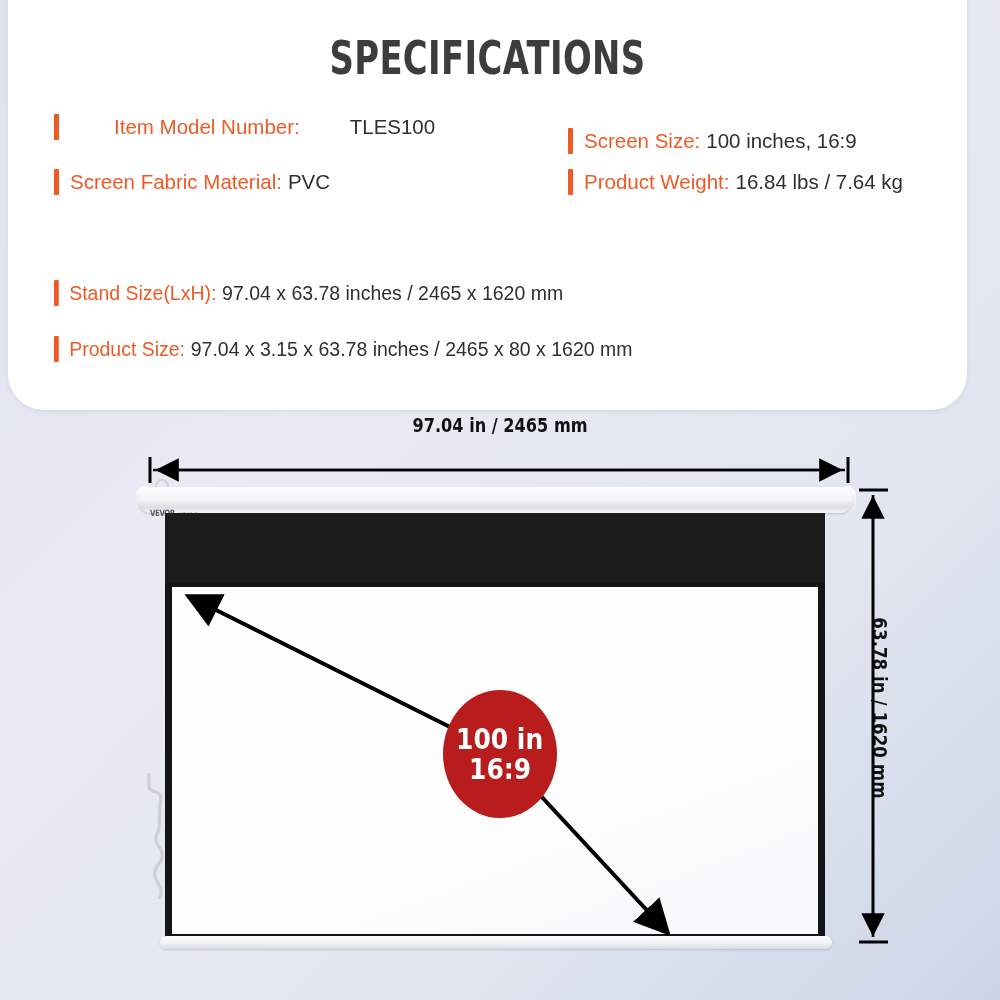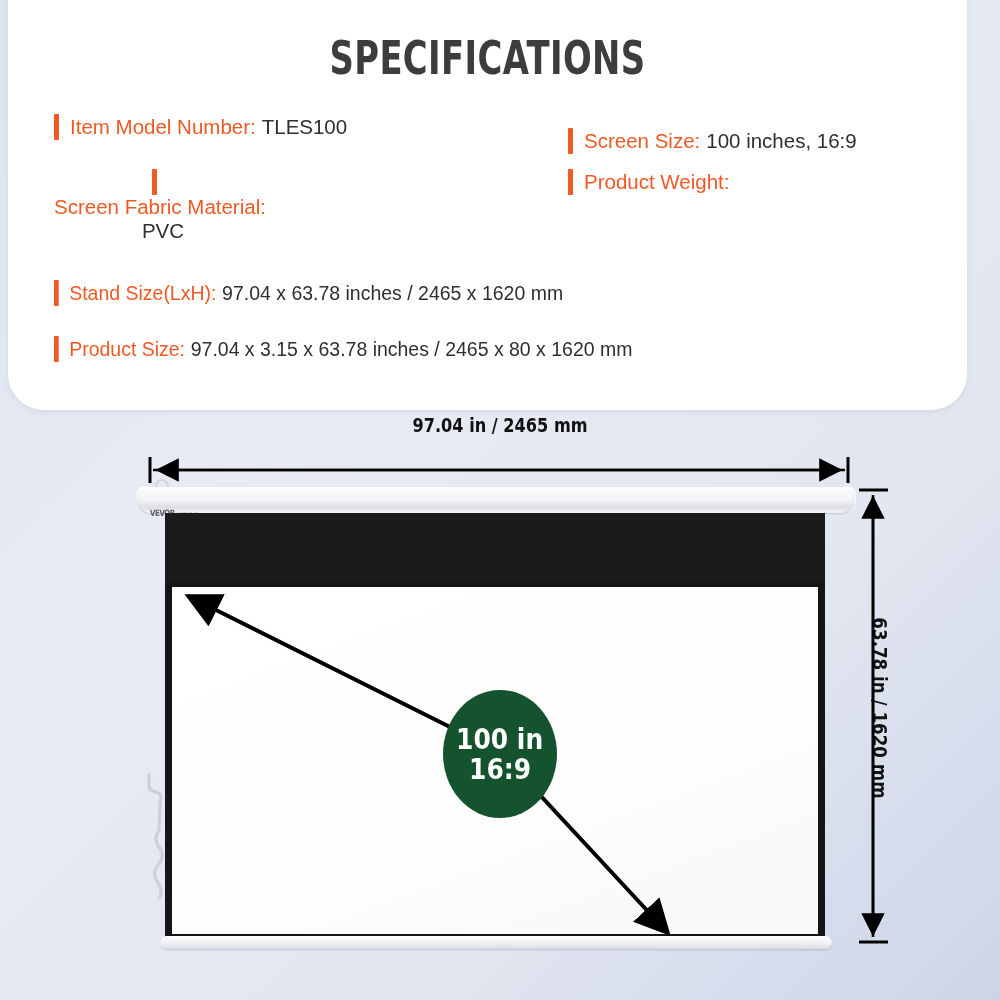--- a/index.html
+++ b/index.html
@@ -21,22 +21,22 @@
     transform:scaleX(.72);transform-origin:center;
   }
   .spec-row{position:absolute;display:flex;align-items:center;white-space:nowrap;}
   .bar{
     display:inline-block;width:5px;height:26px;background:#ef5a24;
     margin-right:11px;flex:0 0 auto;border-radius:1px;
   }
   .lbl{color:#ef5a24;font-size:20.5px;}
   .val{color:#2f2f2f;font-size:20.5px;margin-left:6px;}
   .cond{transform:scaleX(.95);transform-origin:left center;}
-  #r0{left:46px;top:134px;}
-  #r1{left:46px;top:189px;flex-direction:column;}
+  #r0{left:46px;top:134px;gap:44px;}
+  #r1{left:46px;top:189px;}
   #r2{left:560px;top:148px;}
   #r3{left:560px;top:189px;}
   #r4{left:46px;top:245px;}
   #r5{left:46px;top:300px;}
   #r6{left:46px;top:356px;}
 
   
   #product{position:absolute;left:0;top:415px;width:876px;height:585px;}
 
   
@@ -75,21 +75,21 @@
     background:#151515;padding:0;}
   #screen-white{position:absolute;left:172px;top:172px;width:646px;height:347px;
     background:linear-gradient(160deg,#ffffff 0%,#fdfdfd 60%,#f7f8fa 100%);}
   #weight-bar{position:absolute;left:160px;top:521px;width:672px;height:13px;
     background:linear-gradient(180deg,#ffffff 0%,#f0f1f4 55%,#d9dbe2 100%);
     border-radius:7px;box-shadow:0 1px 2px rgba(90,100,125,.25);}
 
   
   #badge{
     position:absolute;left:443px;top:690px;width:114px;height:128px;border-radius:50%;
-    background:#14532d;display:flex;flex-direction:column;align-items:center;
+    background:#b91c1c;display:flex;flex-direction:column;align-items:center;
     justify-content:center;color:#fff;
     font-family:"DejaVu Sans",sans-serif;font-weight:bold;line-height:1.04;
   }
   #badge-l1{font-size:29px;transform:scaleX(.86);}
   #badge-l2{font-size:29px;transform:scaleX(.86);}
 
   svg{position:absolute;left:0;top:0;overflow:visible;}
 </style>
 </head>
 <body>
@@ -111,20 +111,21 @@
 
   <div class="spec-row" id="r2">
     <span class="bar"></span>
     <span class="lbl">Screen Size:</span>
     <span class="val">100 inches, 16:9</span>
   </div>
 
   <div class="spec-row" id="r3">
     <span class="bar"></span>
     <span class="lbl">Product Weight:</span>
+    <span class="val">16.84 lbs / 7.64 kg</span>
   </div>
 
 
   <div class="spec-row cond" id="r5">
     <span class="bar"></span>
     <span class="lbl">Stand Size(LxH):</span>
     <span class="val">97.04 x 63.78 inches / 2465 x 1620 mm</span>
   </div>
 
   <div class="spec-row cond" id="r6">

